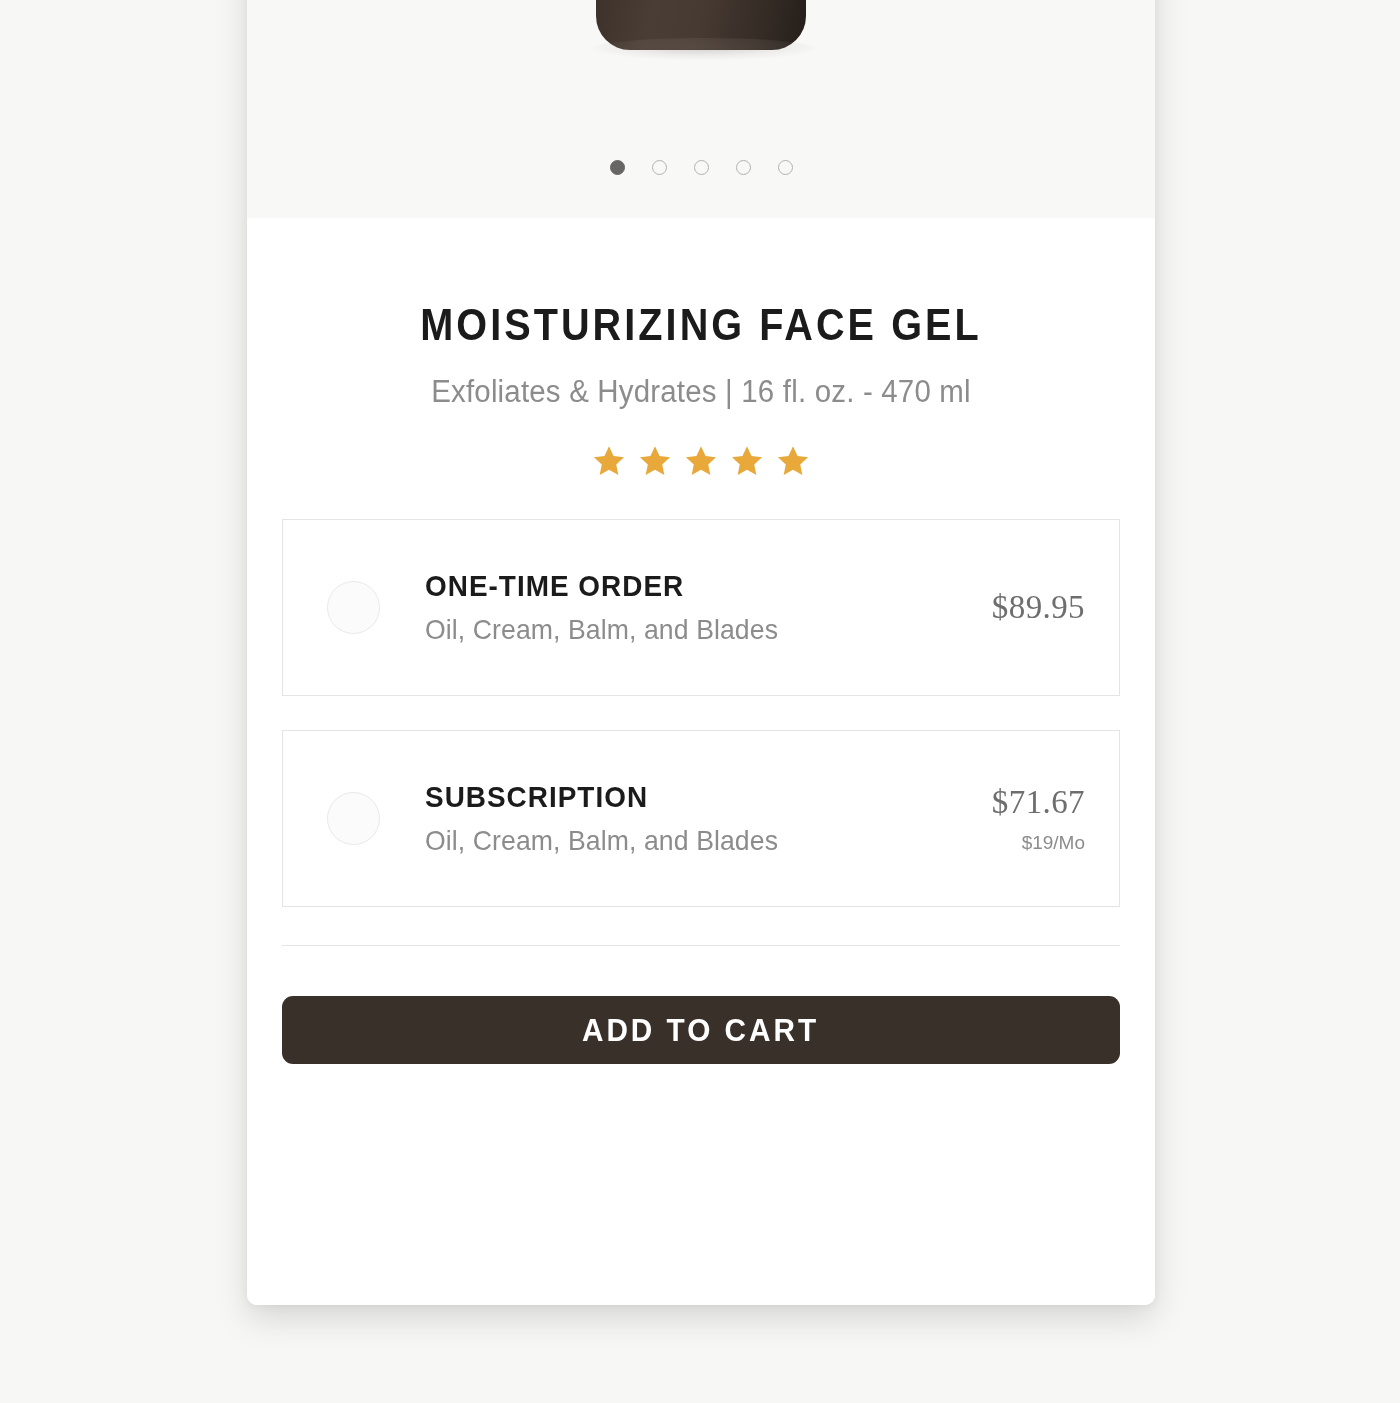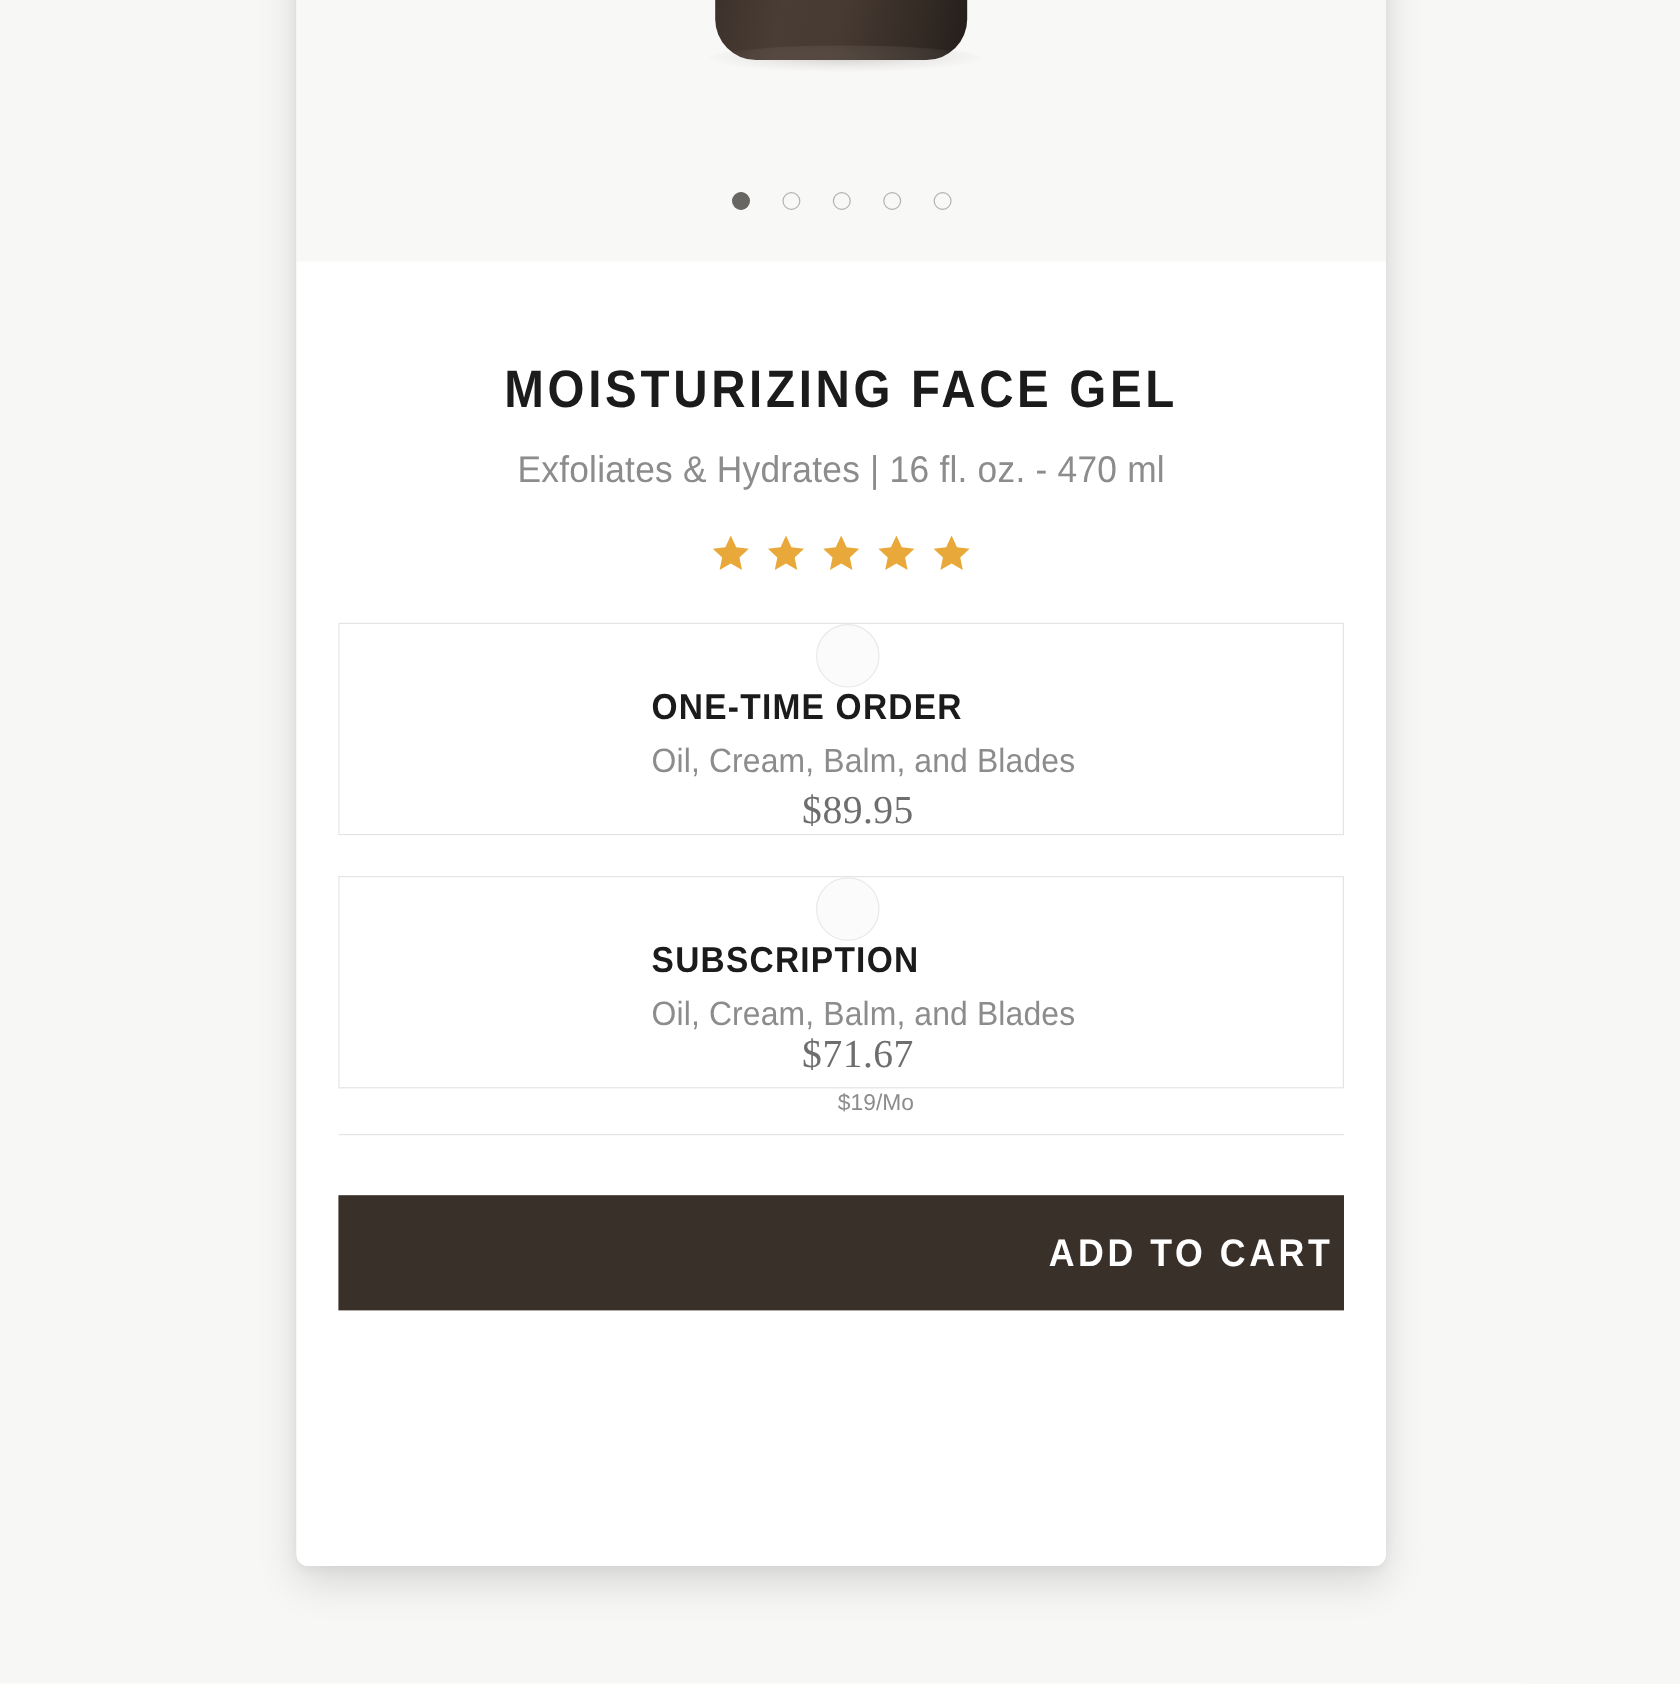--- a/index.html
+++ b/index.html
@@ -124,21 +124,20 @@
 
   .option-card{
     position:relative;
     box-sizing:border-box;
     border:1px solid #e4e4e3;
     background:#fff;
     height:177px;
     display:flex;
     align-items:center;
     padding:0 34px 0 44px;
-    flex-direction:column;
   }
   .option-card + .option-card{ margin-top:34px; }
 
   .option-radio{
     flex:0 0 auto;
     width:53px;height:53px;
     border-radius:50%;
     border:1px solid #e9e9e8;
     background:#fbfbfb;
     box-sizing:border-box;
@@ -235,26 +234,27 @@
   #quantity-value{
     font-size:33px;
     color:#5d5d5d;
     font-weight:400;
     font-family:"Liberation Sans", sans-serif;
   }
 
   
   #add-to-cart{
     margin-top:50px;
-    height:96px;
+    height:68px;
     background:#3a302a;
     display:flex;
     align-items:center;
-    justify-content:flex-end;
+    justify-content:center;
     cursor:pointer;
+    border-radius:11px;
   }
   #add-to-cart-label{
     color:#ffffff;
     font-size:32px;
     font-weight:700;
     letter-spacing:3.2px;
     transform:scaleX(.93);
     font-family:"Liberation Sans", sans-serif;
   }
 </style>

